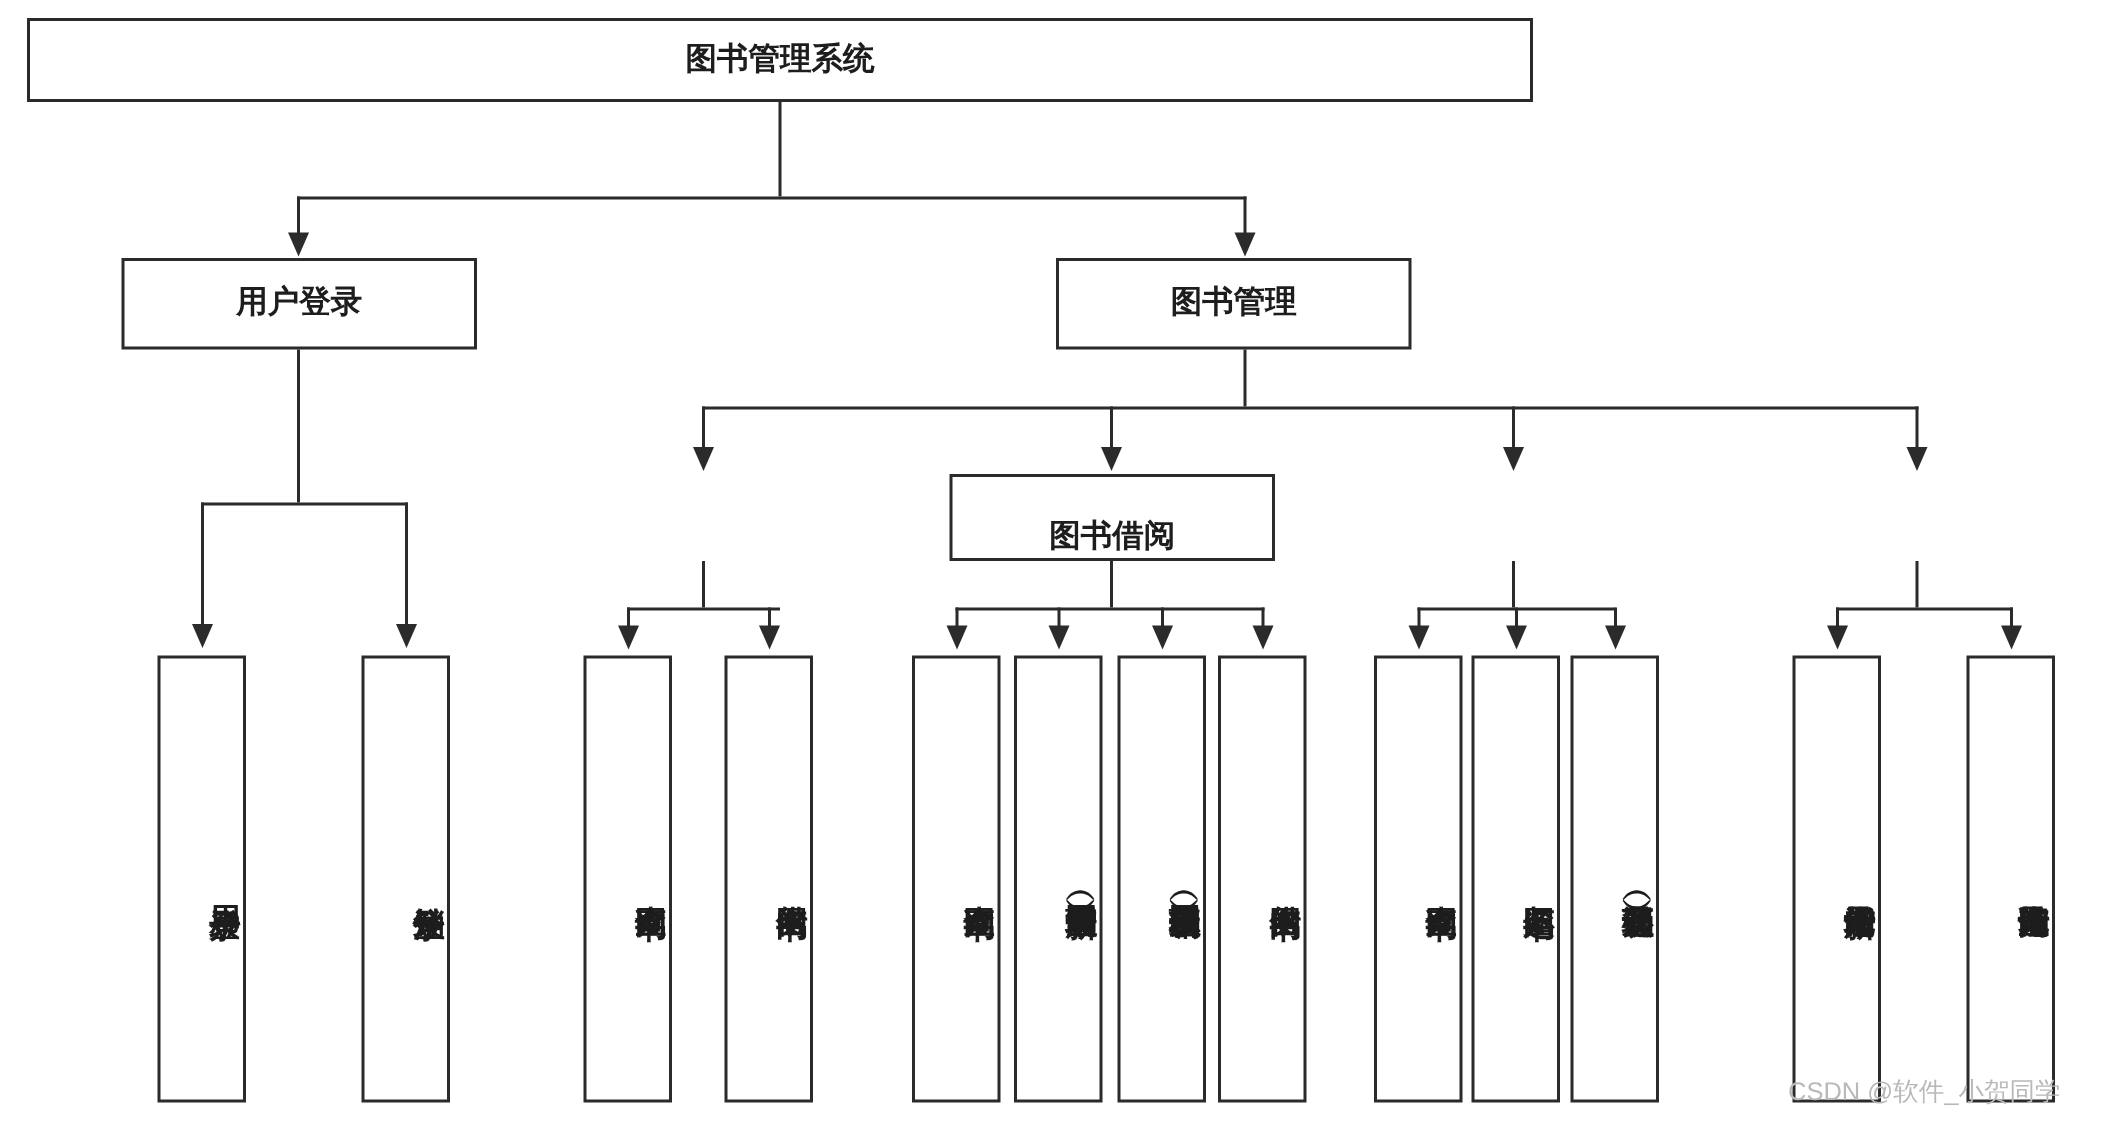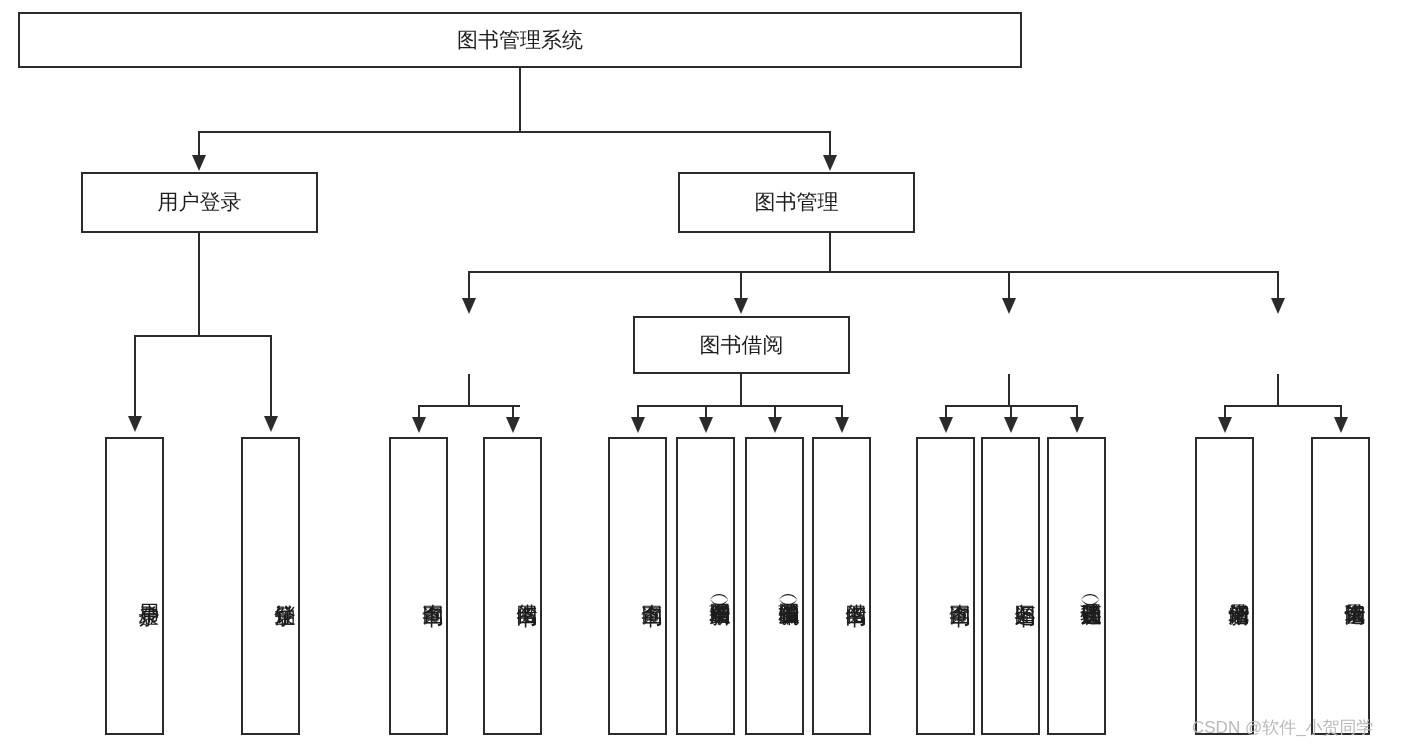--- a/index.html
+++ b/index.html
@@ -42,20 +42,21 @@
     padding-top: 6px;
     letter-spacing: 1px;
   }
   .node.v.tight {
     padding-top: 2px;
     letter-spacing: 0px;
   }
   .node-label {
     display: block;
     white-space: nowrap;
+    font-weight: bold;
   }
   .edge {
     position: absolute;
     background: #2b2b2b;
   }
   .edge.vline { width: 2px; }
   .edge.hline { height: 2px; }
   .arrow {
     position: absolute;
     width: 0;
@@ -88,21 +89,21 @@
   <div class="edge vline" style="left:198px; top:131px; width:2px; height:25px;"></div>
   <div class="arrow" style="left:192px; top:155px;"></div>
 
   <div class="edge vline" style="left:829px; top:131px; width:2px; height:25px;"></div>
   <div class="arrow" style="left:823px; top:155px;"></div>
 
   <div class="node h" style="left:81px; top:172px; width:237px; height:61px;">
     <span class="node-label">用户登录</span>
   </div>
 
-  <div class="node h" style="left:678px; top:172px; width:237px; height:61px;">
+  <div class="node h" style="left:704px; top:172px; width:237px; height:61px;">
     <span class="node-label">图书管理</span>
   </div>
 
   <div class="edge vline" style="left:198px; top:233px; width:2px; height:102px;"></div>
   <div class="edge hline" style="left:134px; top:335px; width:138px; height:2px;"></div>
   <div class="edge vline" style="left:134px; top:335px; width:2px; height:82px;"></div>
   <div class="arrow" style="left:128px; top:416px;"></div>
   <div class="edge vline" style="left:270px; top:335px; width:2px; height:82px;"></div>
   <div class="arrow" style="left:264px; top:416px;"></div>
 
@@ -110,21 +111,21 @@
   <div class="edge hline" style="left:468px; top:271px; width:811px; height:2px;"></div>
   <div class="edge vline" style="left:468px; top:271px; width:2px; height:28px;"></div>
   <div class="arrow" style="left:462px; top:298px;"></div>
   <div class="edge vline" style="left:740px; top:271px; width:2px; height:28px;"></div>
   <div class="arrow" style="left:734px; top:298px;"></div>
   <div class="edge vline" style="left:1008px; top:271px; width:2px; height:28px;"></div>
   <div class="arrow" style="left:1002px; top:298px;"></div>
   <div class="edge vline" style="left:1277px; top:271px; width:2px; height:28px;"></div>
   <div class="arrow" style="left:1271px; top:298px;"></div>
 
-  <div class="node h" style="left:633px; top:316px; width:217px; height:58px;">
+  <div class="node h" style="left:633px; top:316px; width:217px; height:58px;align-items:flex-end;">
     <span class="node-label">图书借阅</span>
   </div>
 
   <div class="edge vline" style="left:468px; top:374px; width:2px; height:31px;"></div>
   <div class="edge hline" style="left:418px; top:405px; width:102px; height:2px;"></div>
   <div class="edge vline" style="left:418px; top:405px; width:2px; height:13px;"></div>
   <div class="arrow" style="left:412px; top:417px;"></div>
   <div class="edge vline" style="left:512px; top:405px; width:2px; height:13px;"></div>
   <div class="arrow" style="left:506px; top:417px;"></div>
 

